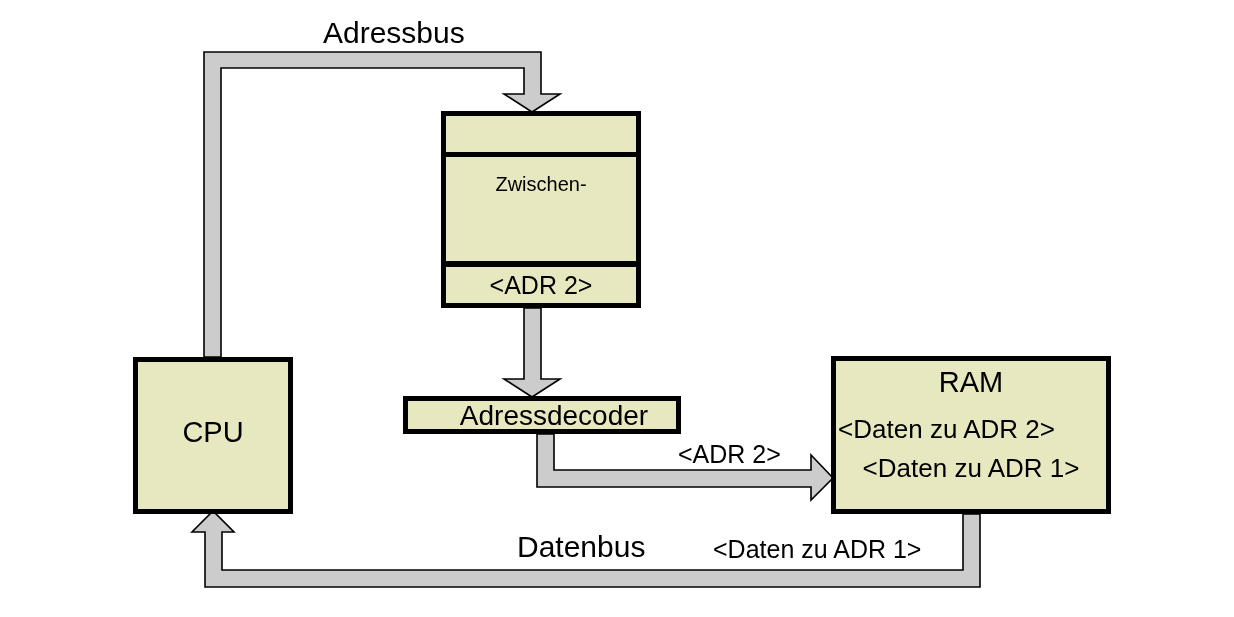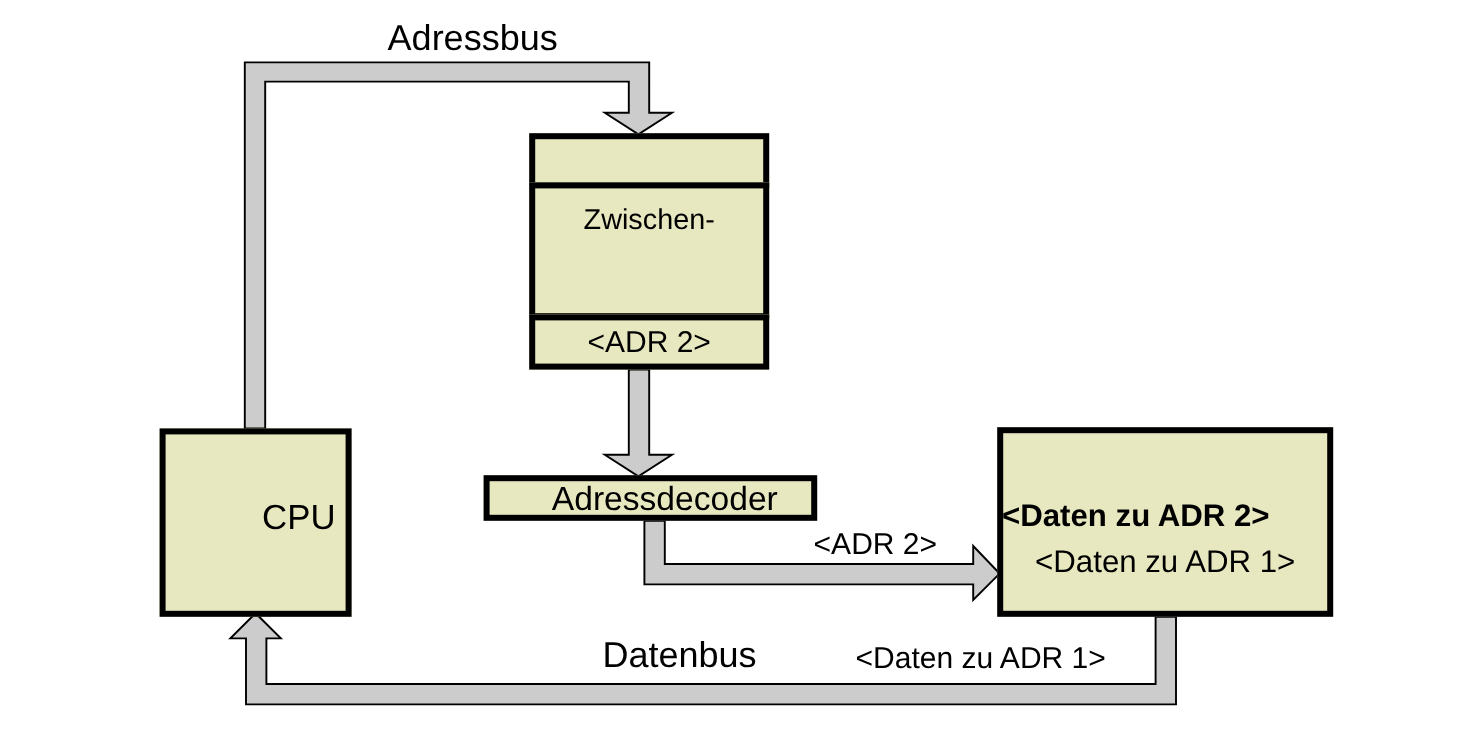--- a/index.html
+++ b/index.html
@@ -52,21 +52,20 @@
     left: 133px;
     top: 357px;
     width: 160px;
     height: 157px;
   }
   .cpu-text {
     left: 133px;
     top: 416px;
     width: 160px;
     font-size: 29px;
-    padding-left: 36px;
   }
   .zs-row-top {
     position: absolute;
     left: 441px;
     top: 111px;
     width: 200px;
     height: 46px;
     box-sizing: border-box;
     border: 5px solid #000000;
     background: #e8e8c0;
@@ -88,21 +87,21 @@
     width: 200px;
     height: 46px;
     box-sizing: border-box;
     border: 5px solid #000000;
     background: #e8e8c0;
   }
   .zs-text {
     left: 441px;
     top: 164px;
     width: 200px;
-    font-size: 24px;
+    font-size: 20px;
     line-height: 40px;
   }
   .zs-adr-text {
     left: 441px;
     top: 271px;
     width: 200px;
     font-size: 25px;
   }
   .dec-box {
     left: 403px;
@@ -126,41 +125,40 @@
     left: 831px;
     top: 366px;
     width: 280px;
     font-size: 29px;
   }
   .ram-line1 {
     left: 831px;
     top: 414px;
     width: 231px;
     font-size: 26px;
-    font-weight: bold;
   }
   .ram-line2 {
     left: 831px;
     top: 453px;
     width: 280px;
     font-size: 26px;
   }
   .lbl-adressbus {
     left: 306px;
     top: 16px;
     font-size: 30px;
     margin-left: 17px;
   }
   .lbl-adr2-mid {
     left: 678px;
     top: 440px;
     font-size: 25px;
   }
   .lbl-datenbus {
-    left: 502px;
+    left: 517px;
     top: 530px;
     font-size: 30px;
   }
   .lbl-daten-adr1 {
     left: 713px;
     top: 535px;
     font-size: 25px;
   }
 </style>
 </head>
@@ -225,20 +223,21 @@
   <div class="zs-row-bot"></div>
   <div class="box-label zs-text">
     <div>Zwischen-</div>
   </div>
   <div class="box-label zs-adr-text">&lt;ADR 2&gt;</div>
 
   <div class="box dec-box"></div>
   <div class="box-label dec-text">Adressdecoder</div>
 
   <div class="box ram-box"></div>
+  <div class="box-label ram-title">RAM</div>
   <div class="box-label ram-line1">&lt;Daten zu ADR 2&gt;</div>
   <div class="box-label ram-line2">&lt;Daten zu ADR 1&gt;</div>
 
   <div class="free-label lbl-adressbus">Adressbus</div>
   <div class="free-label lbl-adr2-mid">&lt;ADR 2&gt;</div>
   <div class="free-label lbl-datenbus">Datenbus</div>
   <div class="free-label lbl-daten-adr1">&lt;Daten zu ADR 1&gt;</div>
 
 </div>
 

